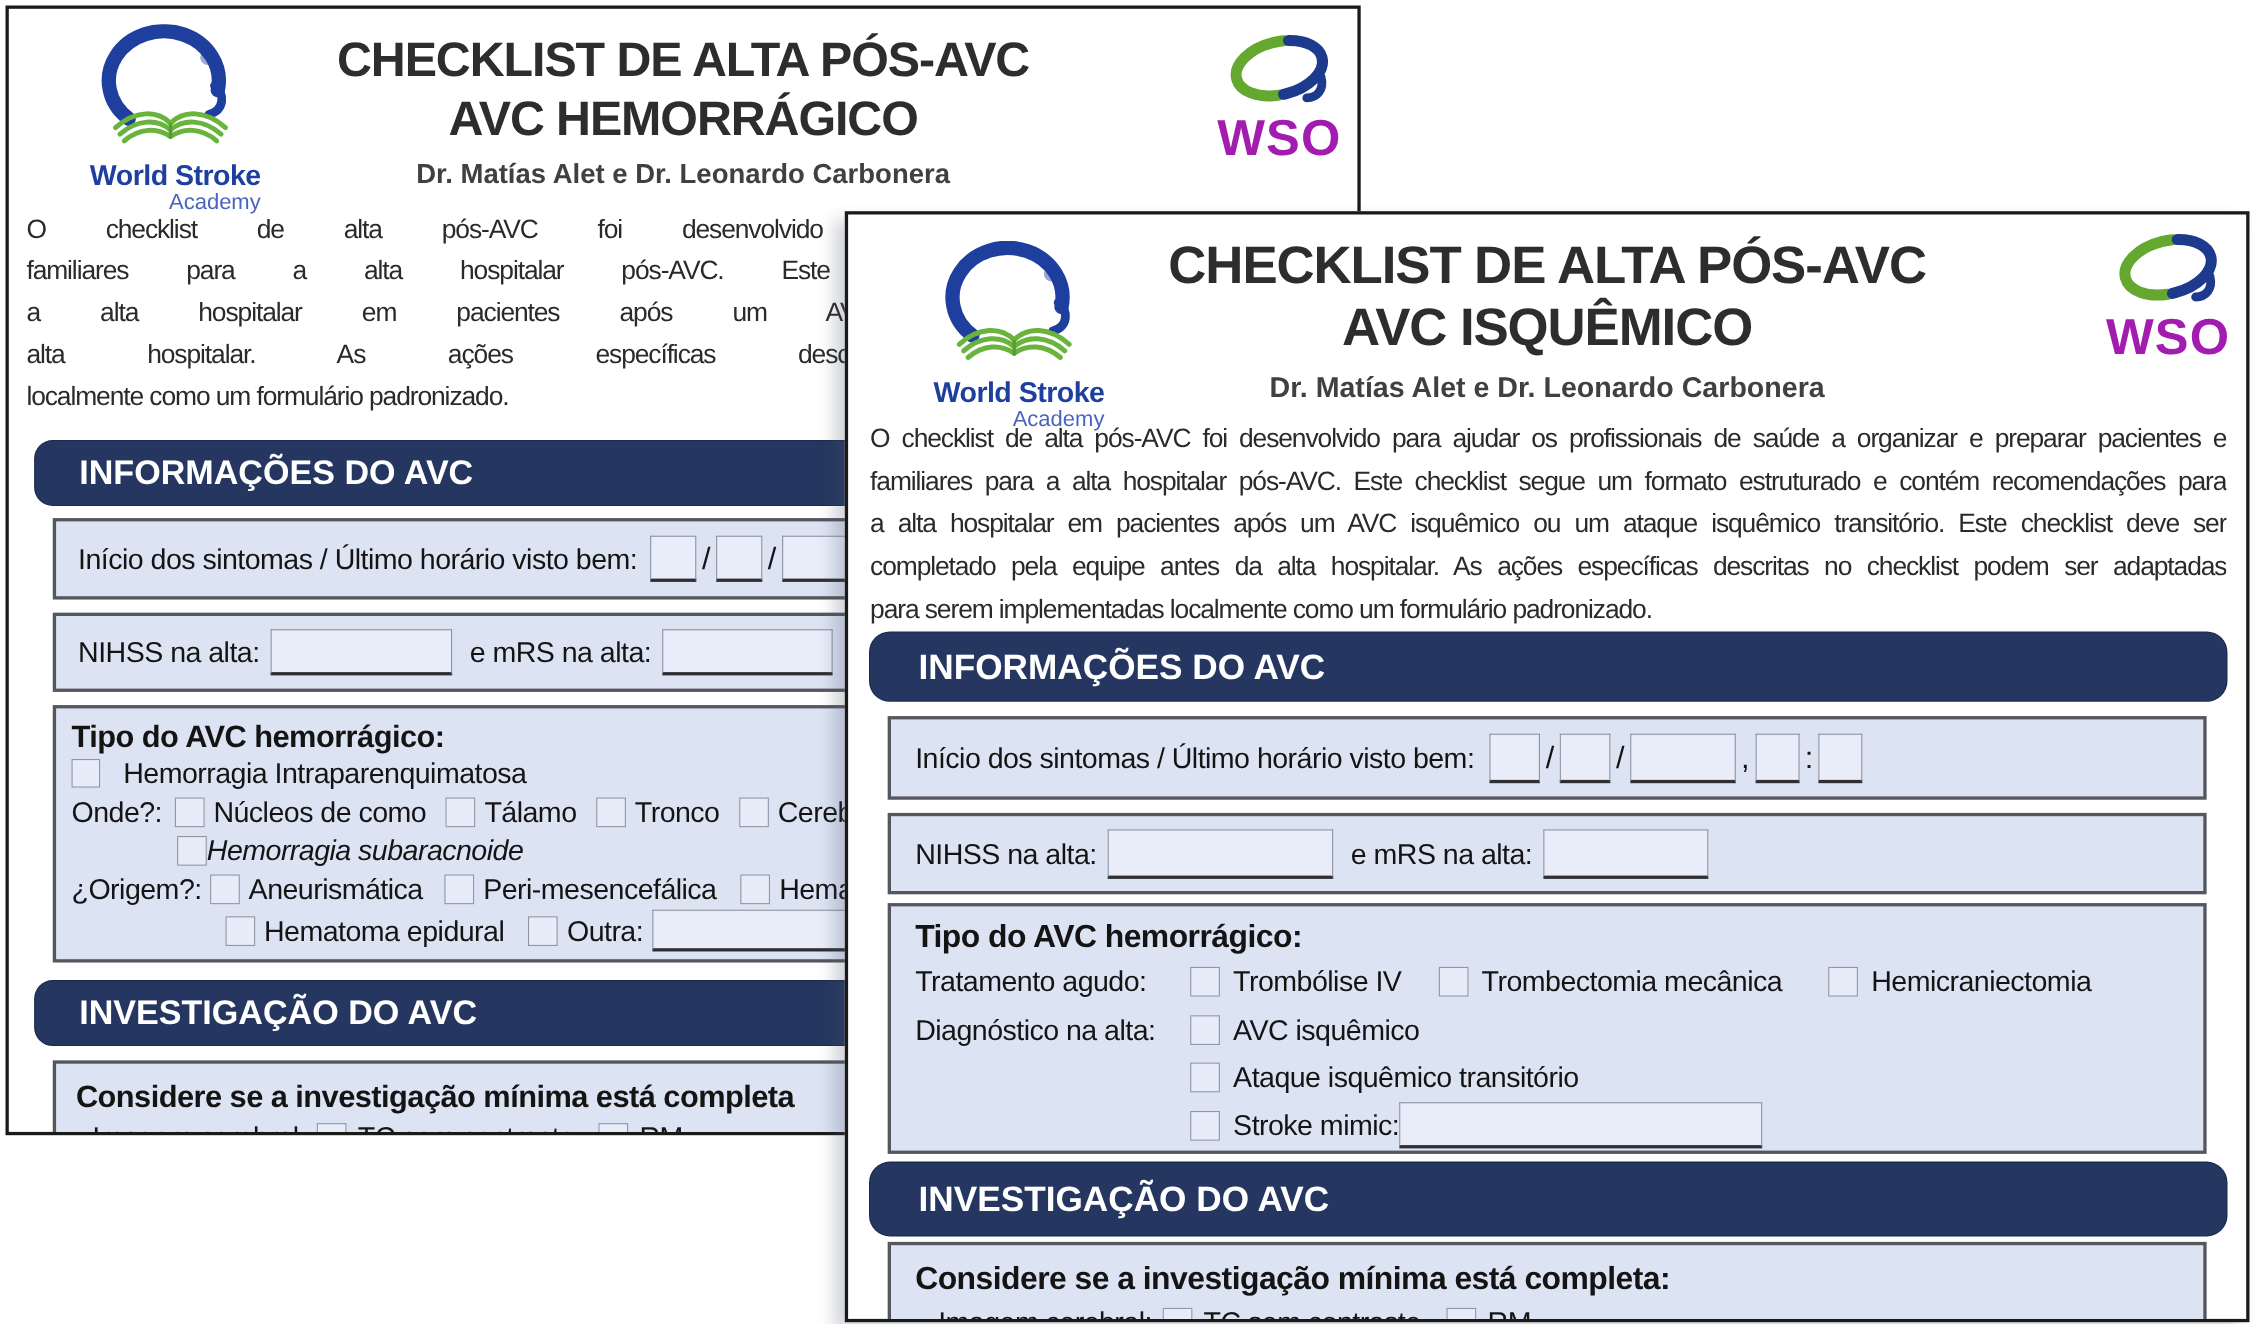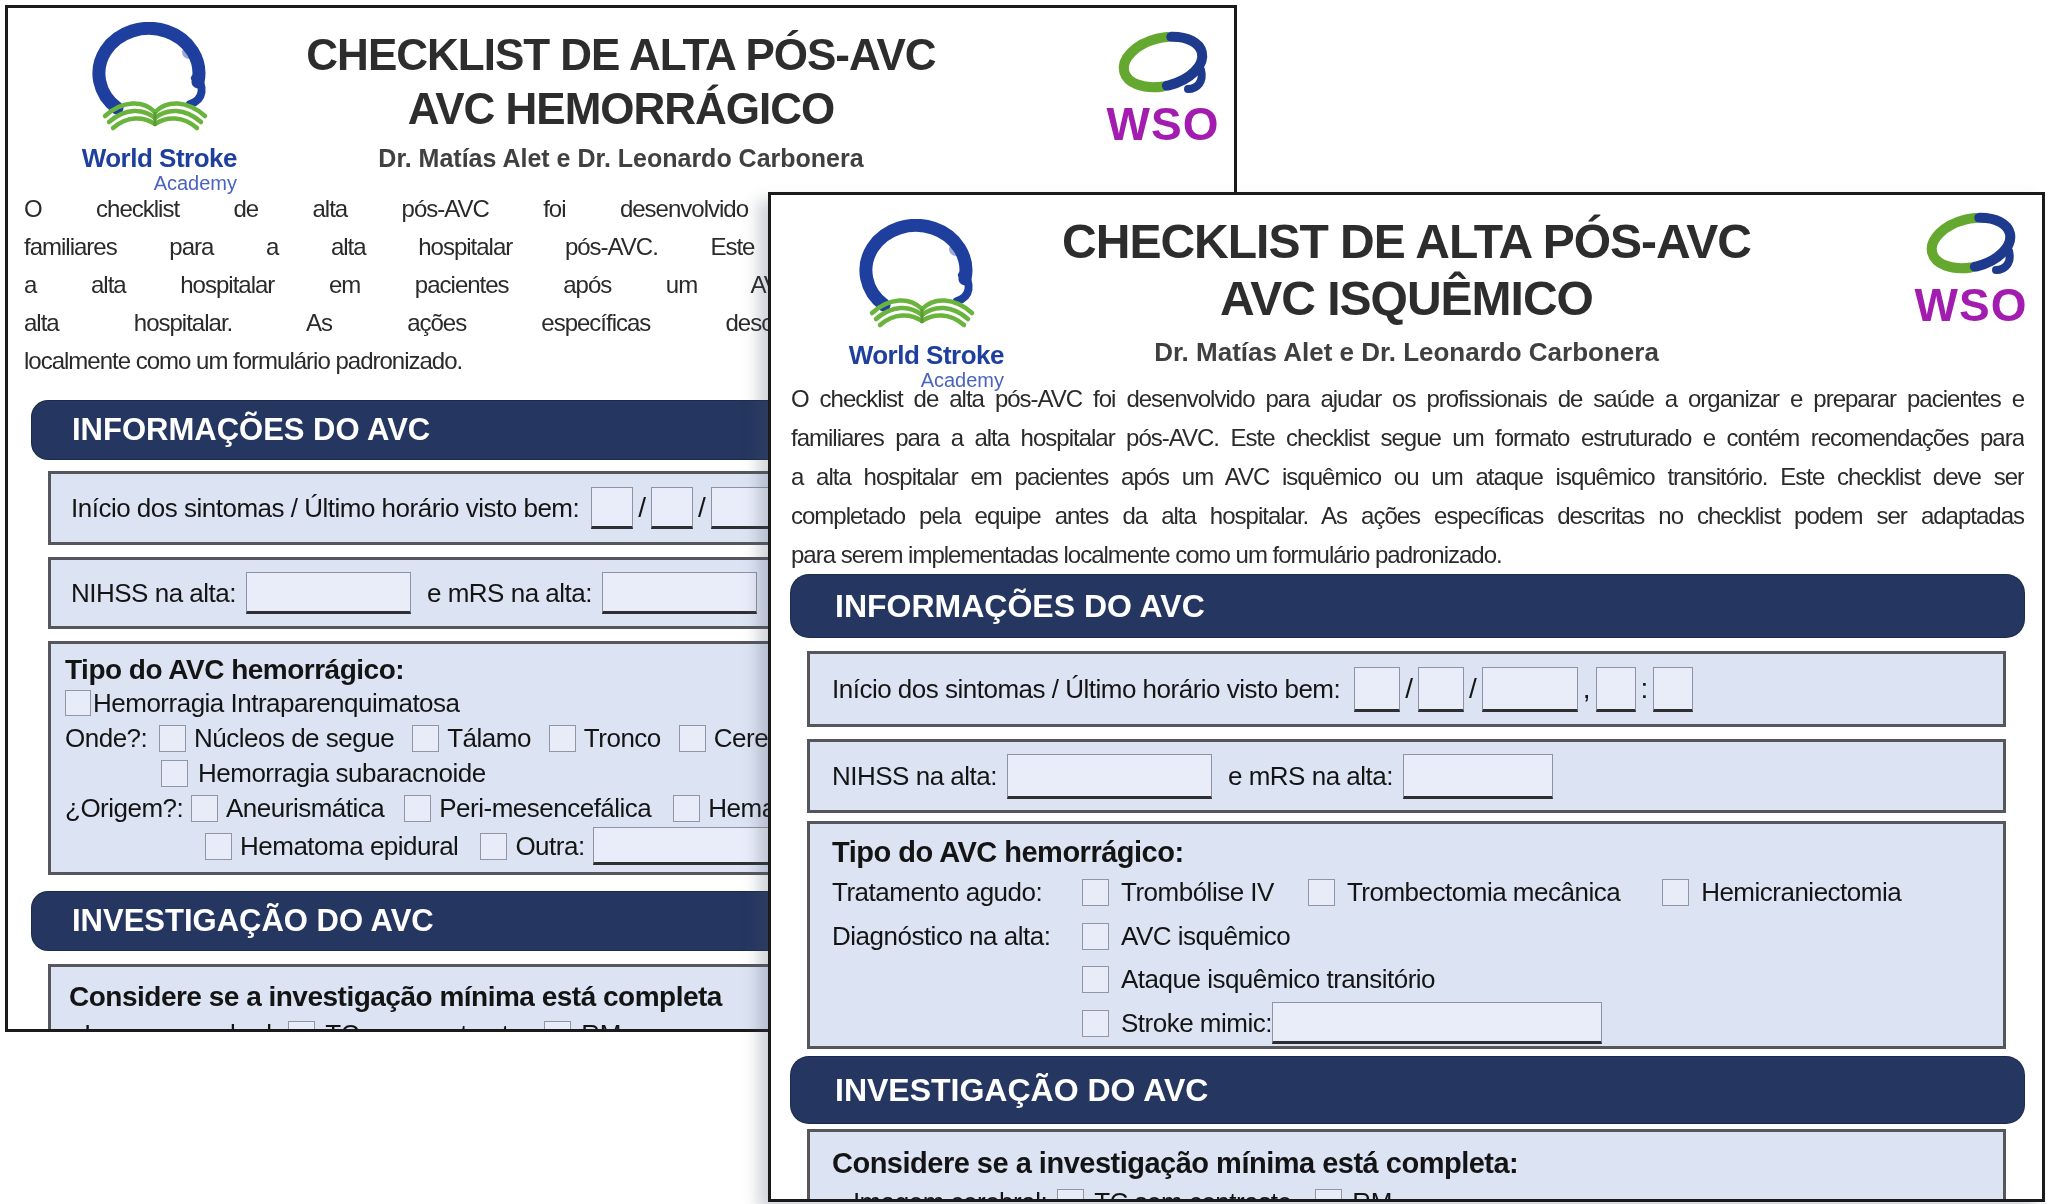--- a/index.html
+++ b/index.html
@@ -98,36 +98,36 @@
 
   <div class="cbox row" style="left:40px;top:549px;height:72px;width:calc(100% - 46px);padding:0 20px;">
     <span class="txt">NIHSS na alta:</span>
     <input class="field" style="width: 165px; height: 42px; margin-left: 10px;">
     <span class="txt" style="margin-left:16px;">e mRS na alta:</span>
     <input class="field" style="width: 155px; height: 42px; margin-left: 10px;">
   </div>
 
   <div class="cbox" style="left:40px;top:633px;height:234px;width:calc(100% - 46px);padding:10px 14px;">
     <div class="bld" style="line-height:32px;">Tipo do AVC hemorrágico:</div>
-    <div class="row" style="height:34px;gap:2px;">
+    <div class="row" style="height:34px;gap:21px;">
       <span class="cb" style="width:26px;height:26px;"></span>
       <span class="txt">Hemorragia Intraparenquimatosa</span>
     </div>
     <div class="row" style="height:36px;gap:8px;">
       <span class="txt" style="width:86px;">Onde?:</span>
       <span class="cb"></span>
-      <span class="txt">Núcleos de segue</span>
+      <span class="txt">Núcleos de como</span>
       <span class="cb" style="margin-left:10px;"></span>
       <span class="txt">Tálamo</span>
       <span class="cb" style="margin-left:10px;"></span>
       <span class="txt">Tronco</span>
       <span class="cb" style="margin-left:10px;"></span>
       <span class="txt">Cerebe</span>
     </div>
-    <div class="row" style="height:34px;gap:10px;padding-left:96px;">
+    <div class="row" style="height:34px;padding-left:96px;font-style:italic;">
       <span class="cb"></span>
       <span class="txt">Hemorragia subaracnoide</span>
     </div>
     <div class="row" style="height:36px;gap:8px;">
       <span class="txt" style="width:118px;">¿Origem?:</span>
       <span class="cb"></span>
       <span class="txt">Aneurismática</span>
       <span class="cb" style="margin-left:12px;"></span>
       <span class="txt">Peri-mesencefálica</span>
       <span class="cb" style="margin-left:14px;"></span>

